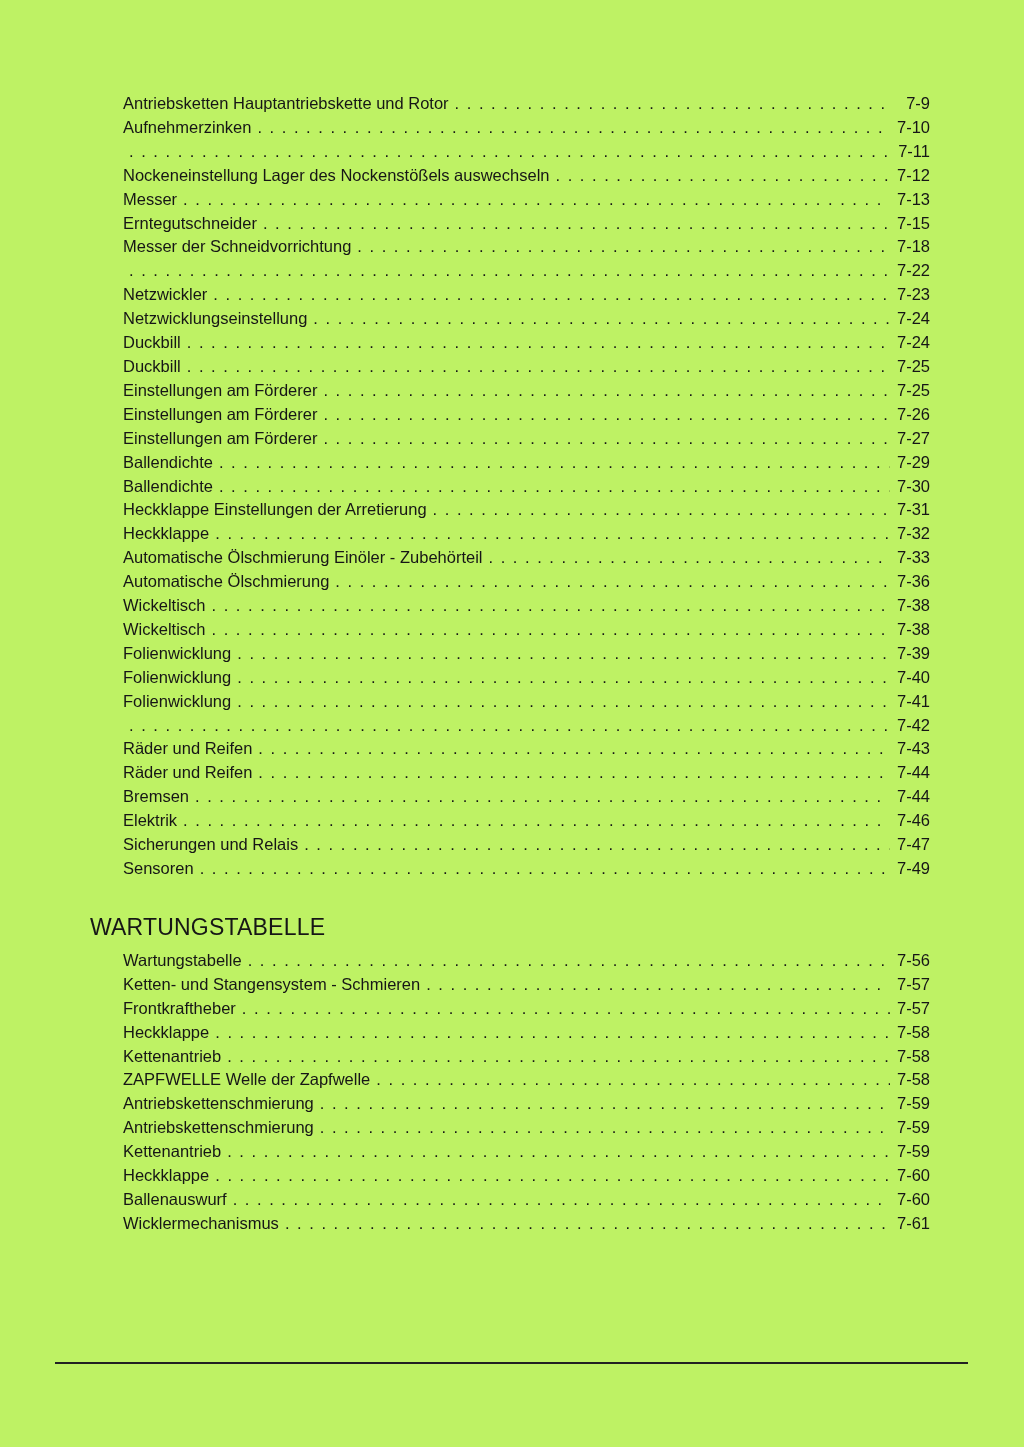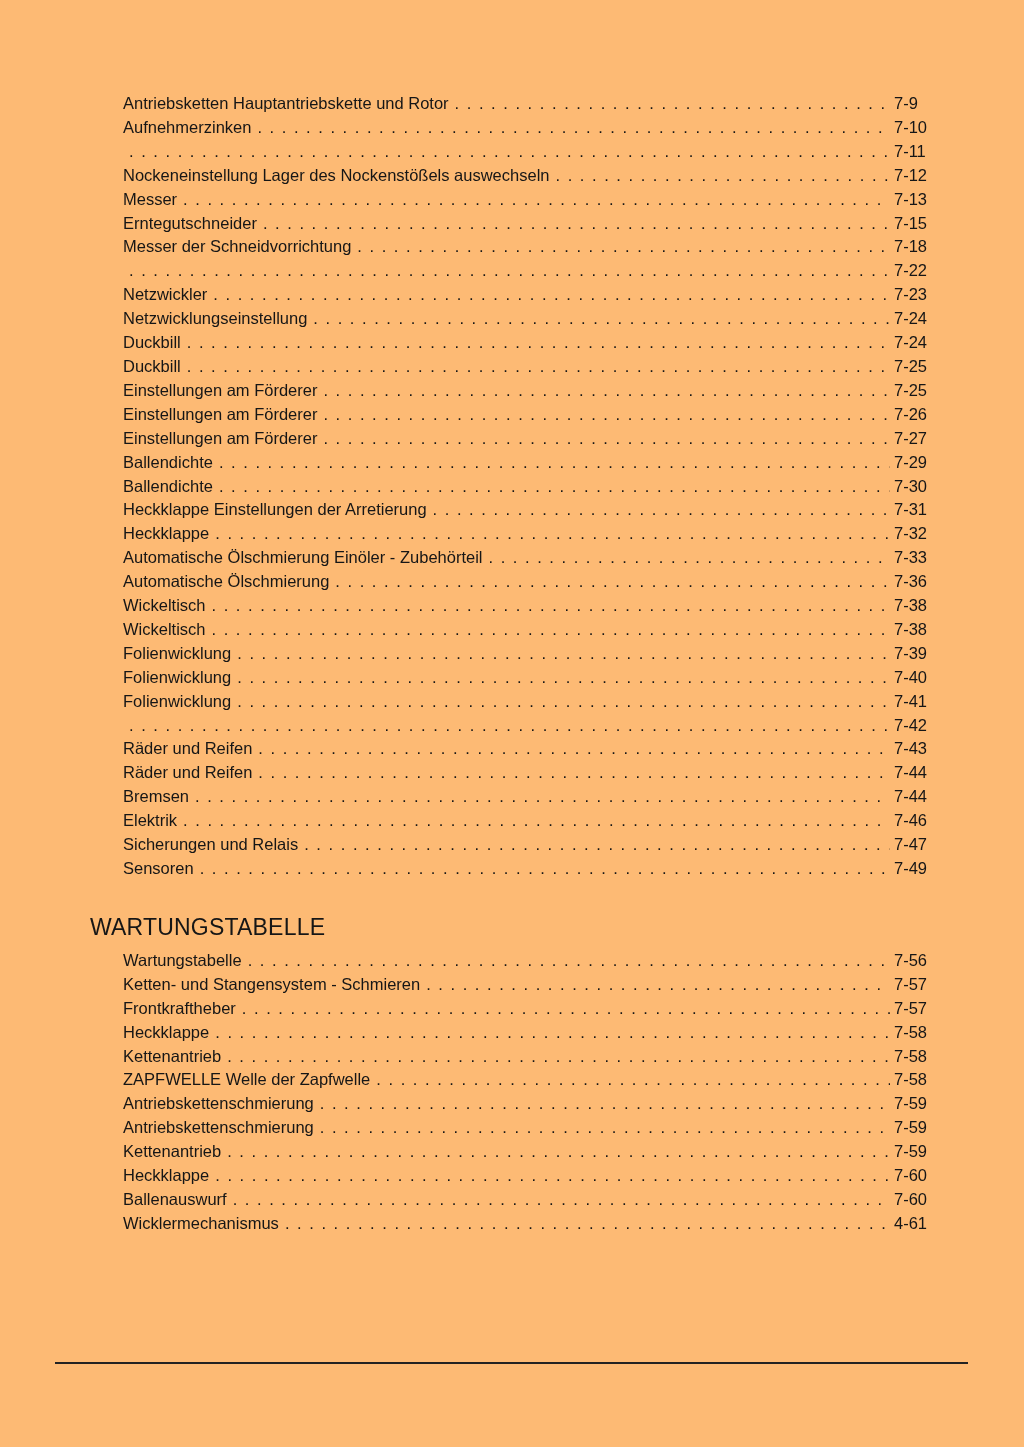--- a/index.html
+++ b/index.html
@@ -11,21 +11,21 @@
     width: 1024px;
     height: 1447px;
     position: relative;
     overflow: hidden;
     font-family: "Liberation Sans", sans-serif;
     color: #1a1a1a;
   }
   .page {
     position: absolute;
     inset: 0;
-    background: #fdba74;
+    background: #bef264;
   }
   .content {
     position: absolute;
     top: 92px;
     left: 90px;
     width: 840px;
   }
   .toc-section { margin: 0; }
   .section-heading {
     font-size: 23px;
@@ -54,20 +54,21 @@
     flex: 1 1 auto;
     overflow: hidden;
     white-space: nowrap;
     margin: 0 4px 0 6px;
     letter-spacing: 1.5px;
     color: #161616;
   }
   .toc-page {
     flex: 0 0 auto;
     min-width: 36px;
+    text-align: right;
     white-space: nowrap;
   }
   .footer-rule {
     position: absolute;
     left: 55px;
     right: 56px;
     top: 1362px;
     border-top: 2px solid #222222;
   }
 </style>
@@ -345,19 +346,19 @@
 
   <div class="toc-row">
     <span class="toc-label">Ballenauswurf</span>
     <span class="toc-dots">. . . . . . . . . . . . . . . . . . . . . . . . . . . . . . . . . . . . . . . . . . . . . . . . . . . . . . . . . . . . . . . . . . . . . . . . . . . . . . . . . . . . . . . . . . . . . . . . . . . . . . . . . . . . . . . . . . . . . . . . . . . . . . . . . . . . . . . . . . . . . . . . . . . . . . . . . . . . . . . . . . . . . . . . . . . . . . . . . . . . . . . . . . . . . . . . . . . . . . . . . . . . . . . . . . . . . . . . . . . . </span>
     <span class="toc-page">7-60</span>
   </div>
 
   <div class="toc-row">
     <span class="toc-label">Wicklermechanismus</span>
     <span class="toc-dots">. . . . . . . . . . . . . . . . . . . . . . . . . . . . . . . . . . . . . . . . . . . . . . . . . . . . . . . . . . . . . . . . . . . . . . . . . . . . . . . . . . . . . . . . . . . . . . . . . . . . . . . . . . . . . . . . . . . . . . . . . . . . . . . . . . . . . . . . . . . . . . . . . . . . . . . . . . . . . . . . . . . . . . . . . . . . . . . . . . . . . . . . . . . . . . . . . . . . . . . . . . . . . . . . . . . . . . . . . . . . </span>
-    <span class="toc-page">4-61</span>
+    <span class="toc-page">7-61</span>
   </div>
 </div>
   </section>
 </div>
   <div class="footer-rule"></div>
 </div>
 
 </body></html>

